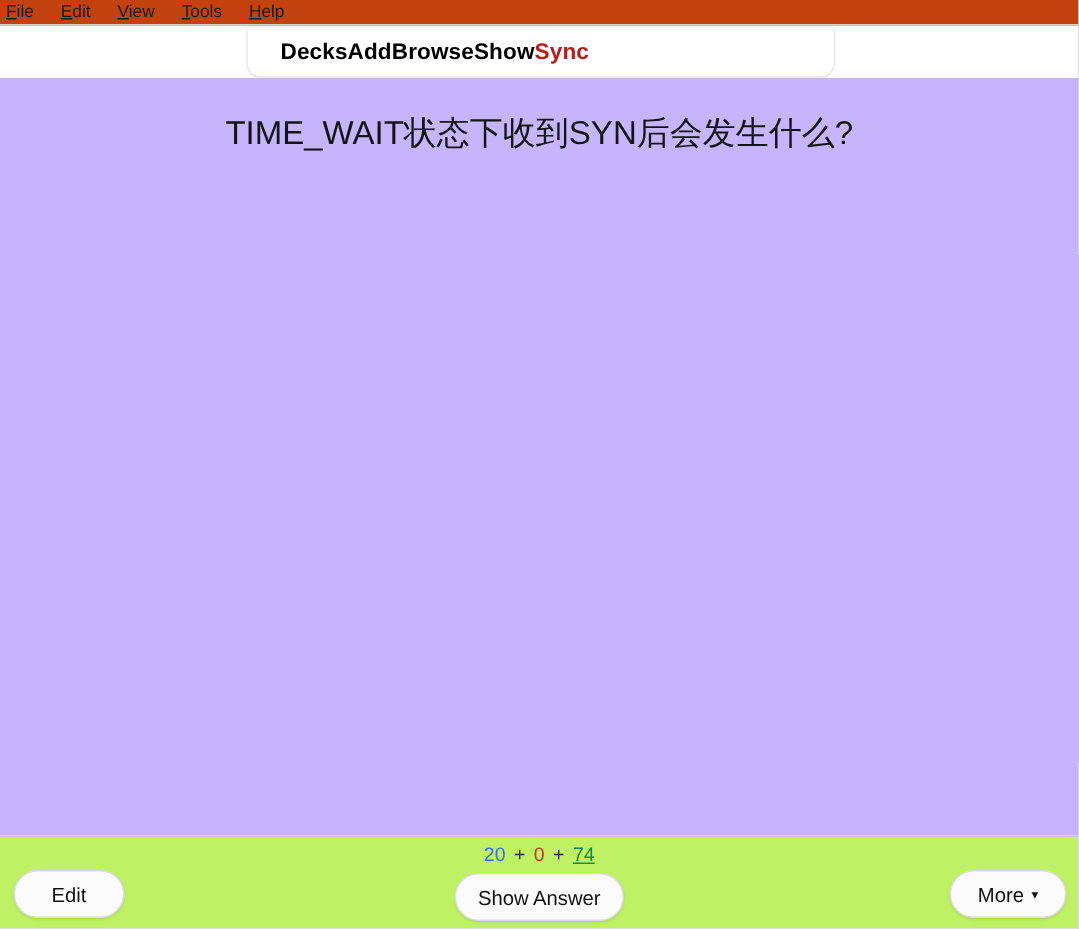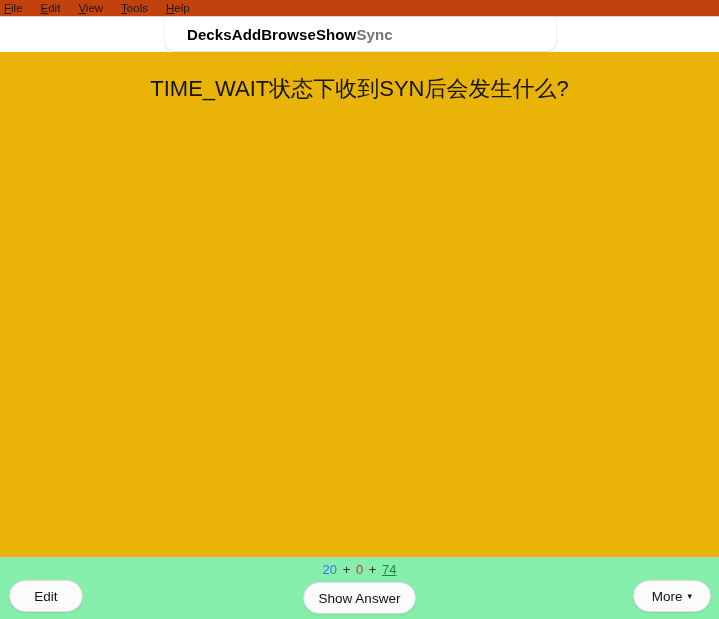--- a/index.html
+++ b/index.html
@@ -65,51 +65,51 @@
   .tab {
     font-size: 15px;
     font-weight: bold;
     color: #000000;
     cursor: pointer;
     white-space: nowrap;
     line-height: 1;
     letter-spacing: 0.1px;
   }
   .tab.accent {
-    color: #737373;
+    color: #b91c1c;
   }
 
   
   #content {
     position: absolute;
     top: 52px;
     left: 0;
     width: 719px;
     height: 505px;
-    background: #eab308;
+    background: #c4b5fd;
     overflow: hidden;
   }
   #question {
     margin-top: 22px;
     text-align: center;
     font-size: 22px;
     color: #141414;
     line-height: 1.35;
     font-weight: normal;
     padding: 0 20px;
   }
 
   
   #bottom {
     position: absolute;
     left: 0;
     top: 557px;
     width: 719px;
     height: 62px;
-    background: #86efac;
+    background: #bef264;
     border-top: 1px solid #c9c9c9;
     box-sizing: border-box;
   }
   #counts {
     position: absolute;
     top: 4px;
     left: 0;
     width: 719px;
     text-align: center;
     font-size: 13px;

